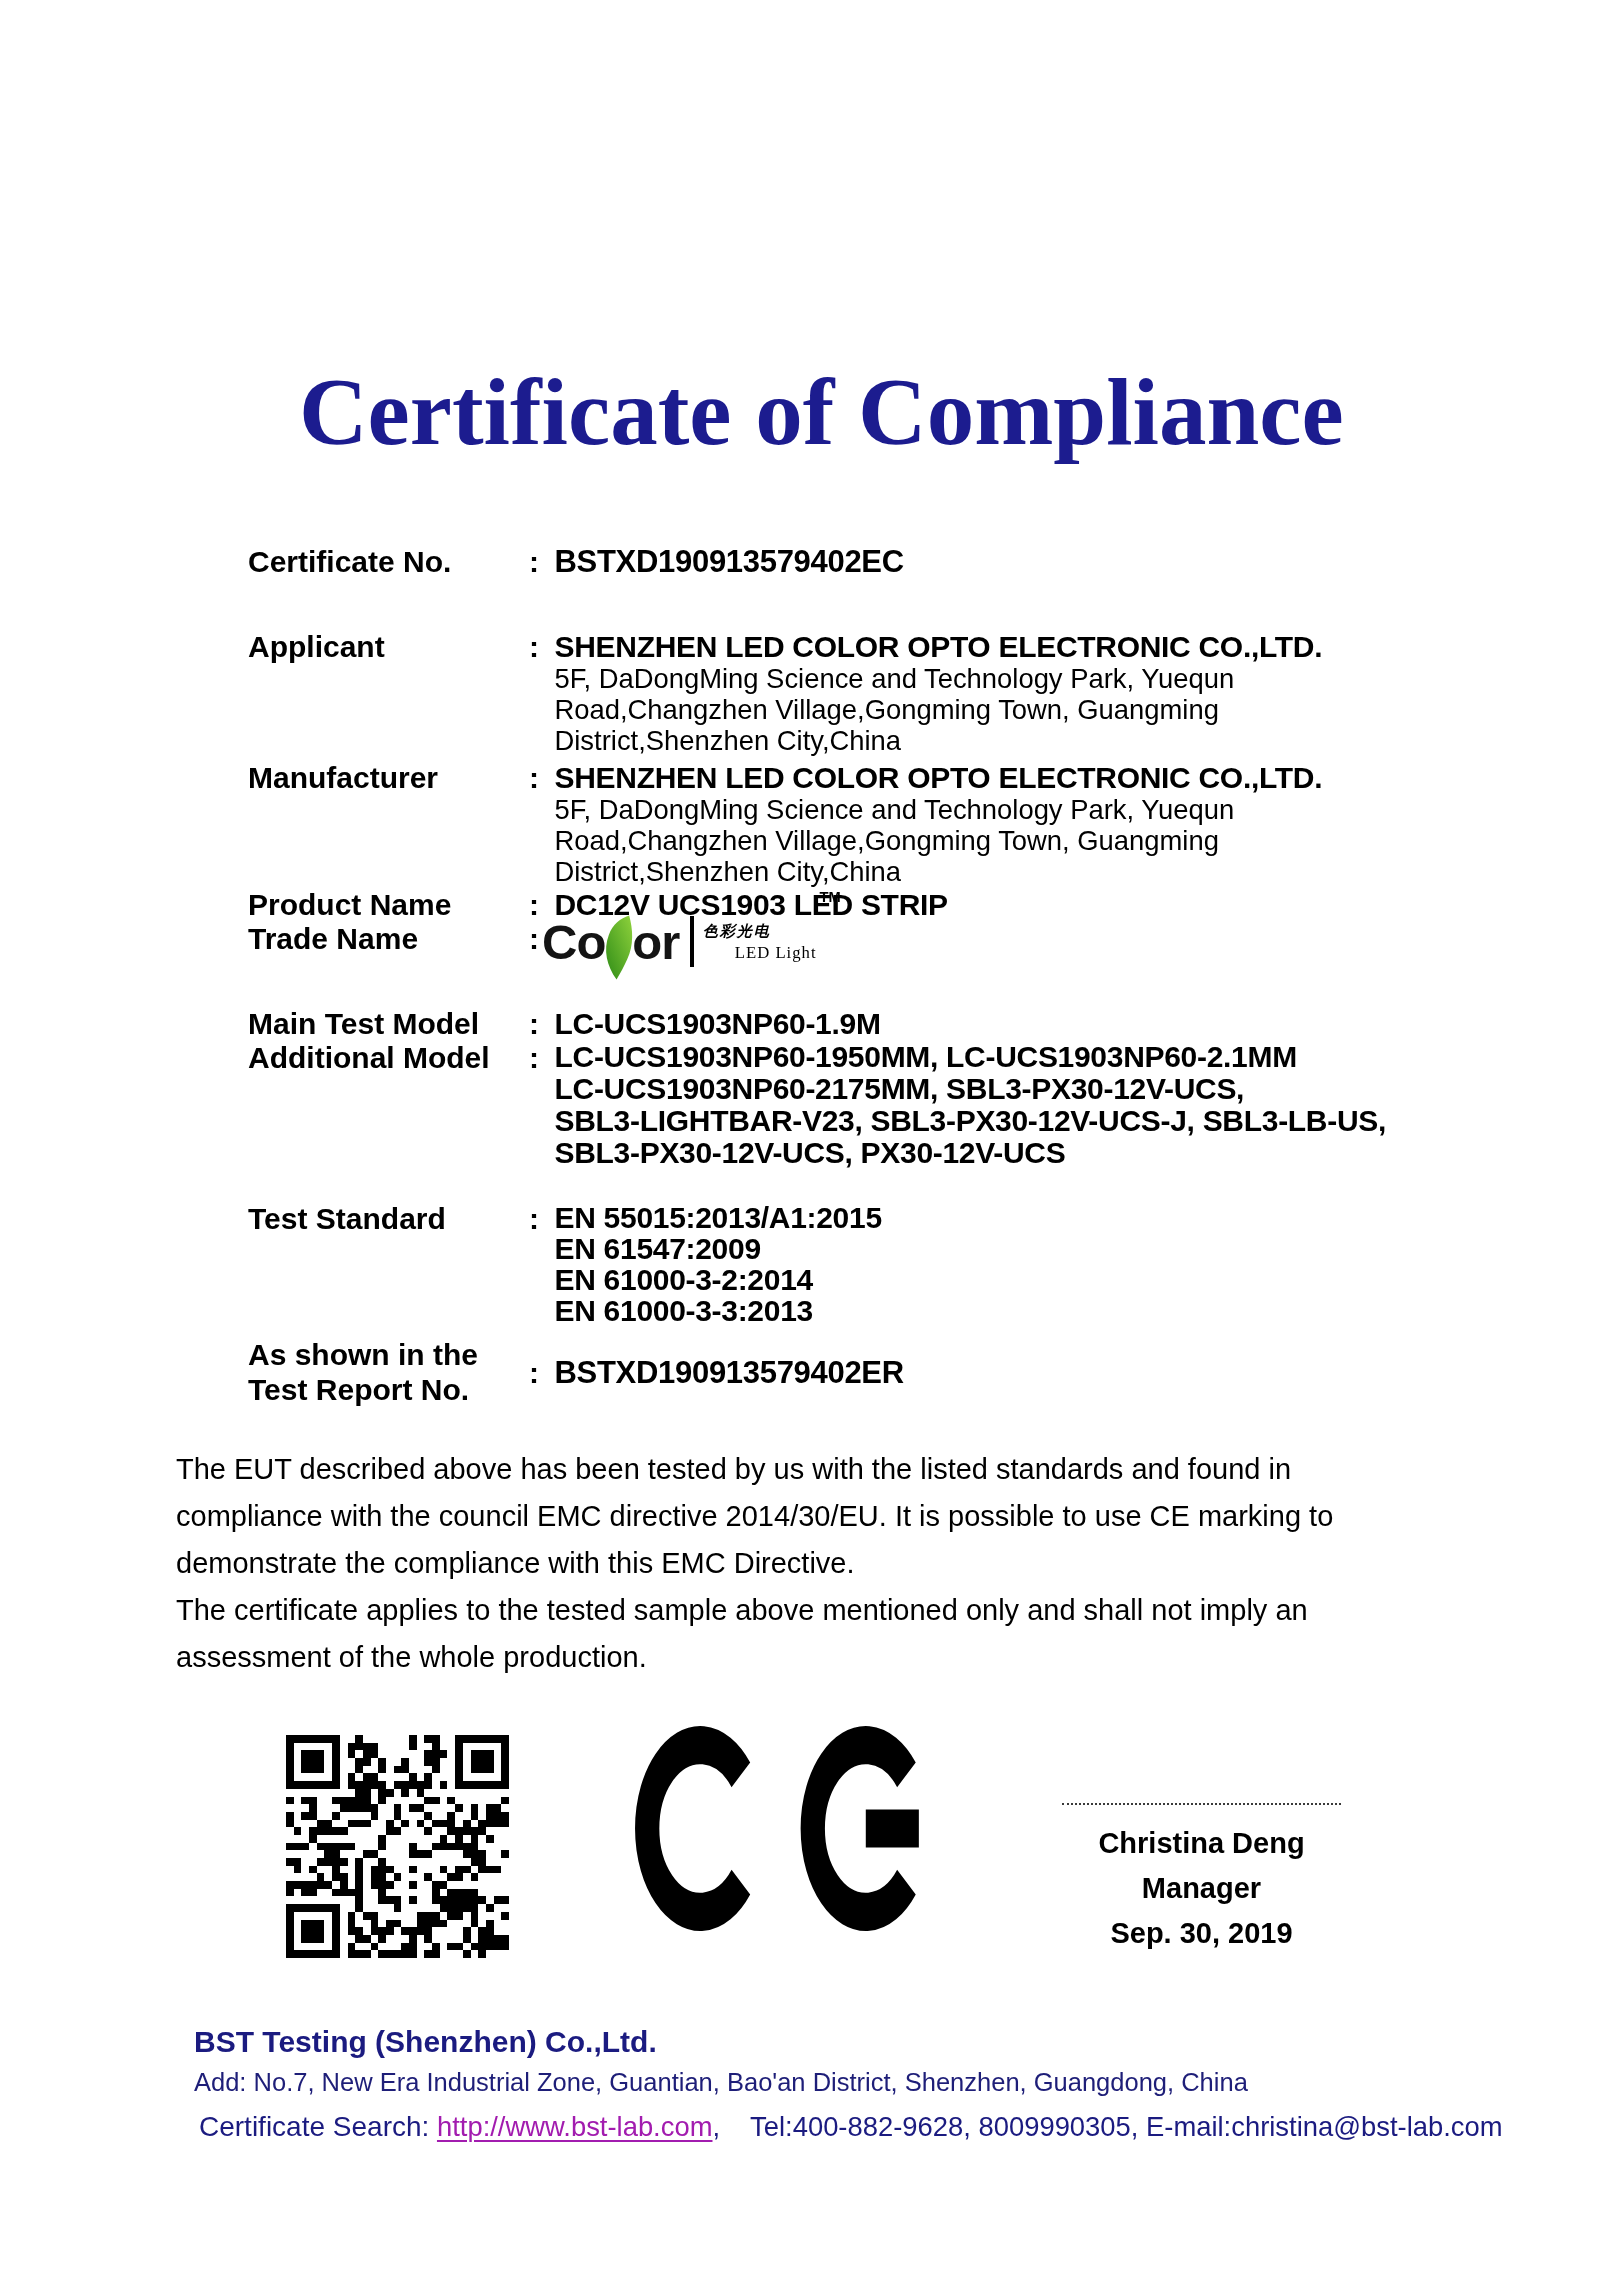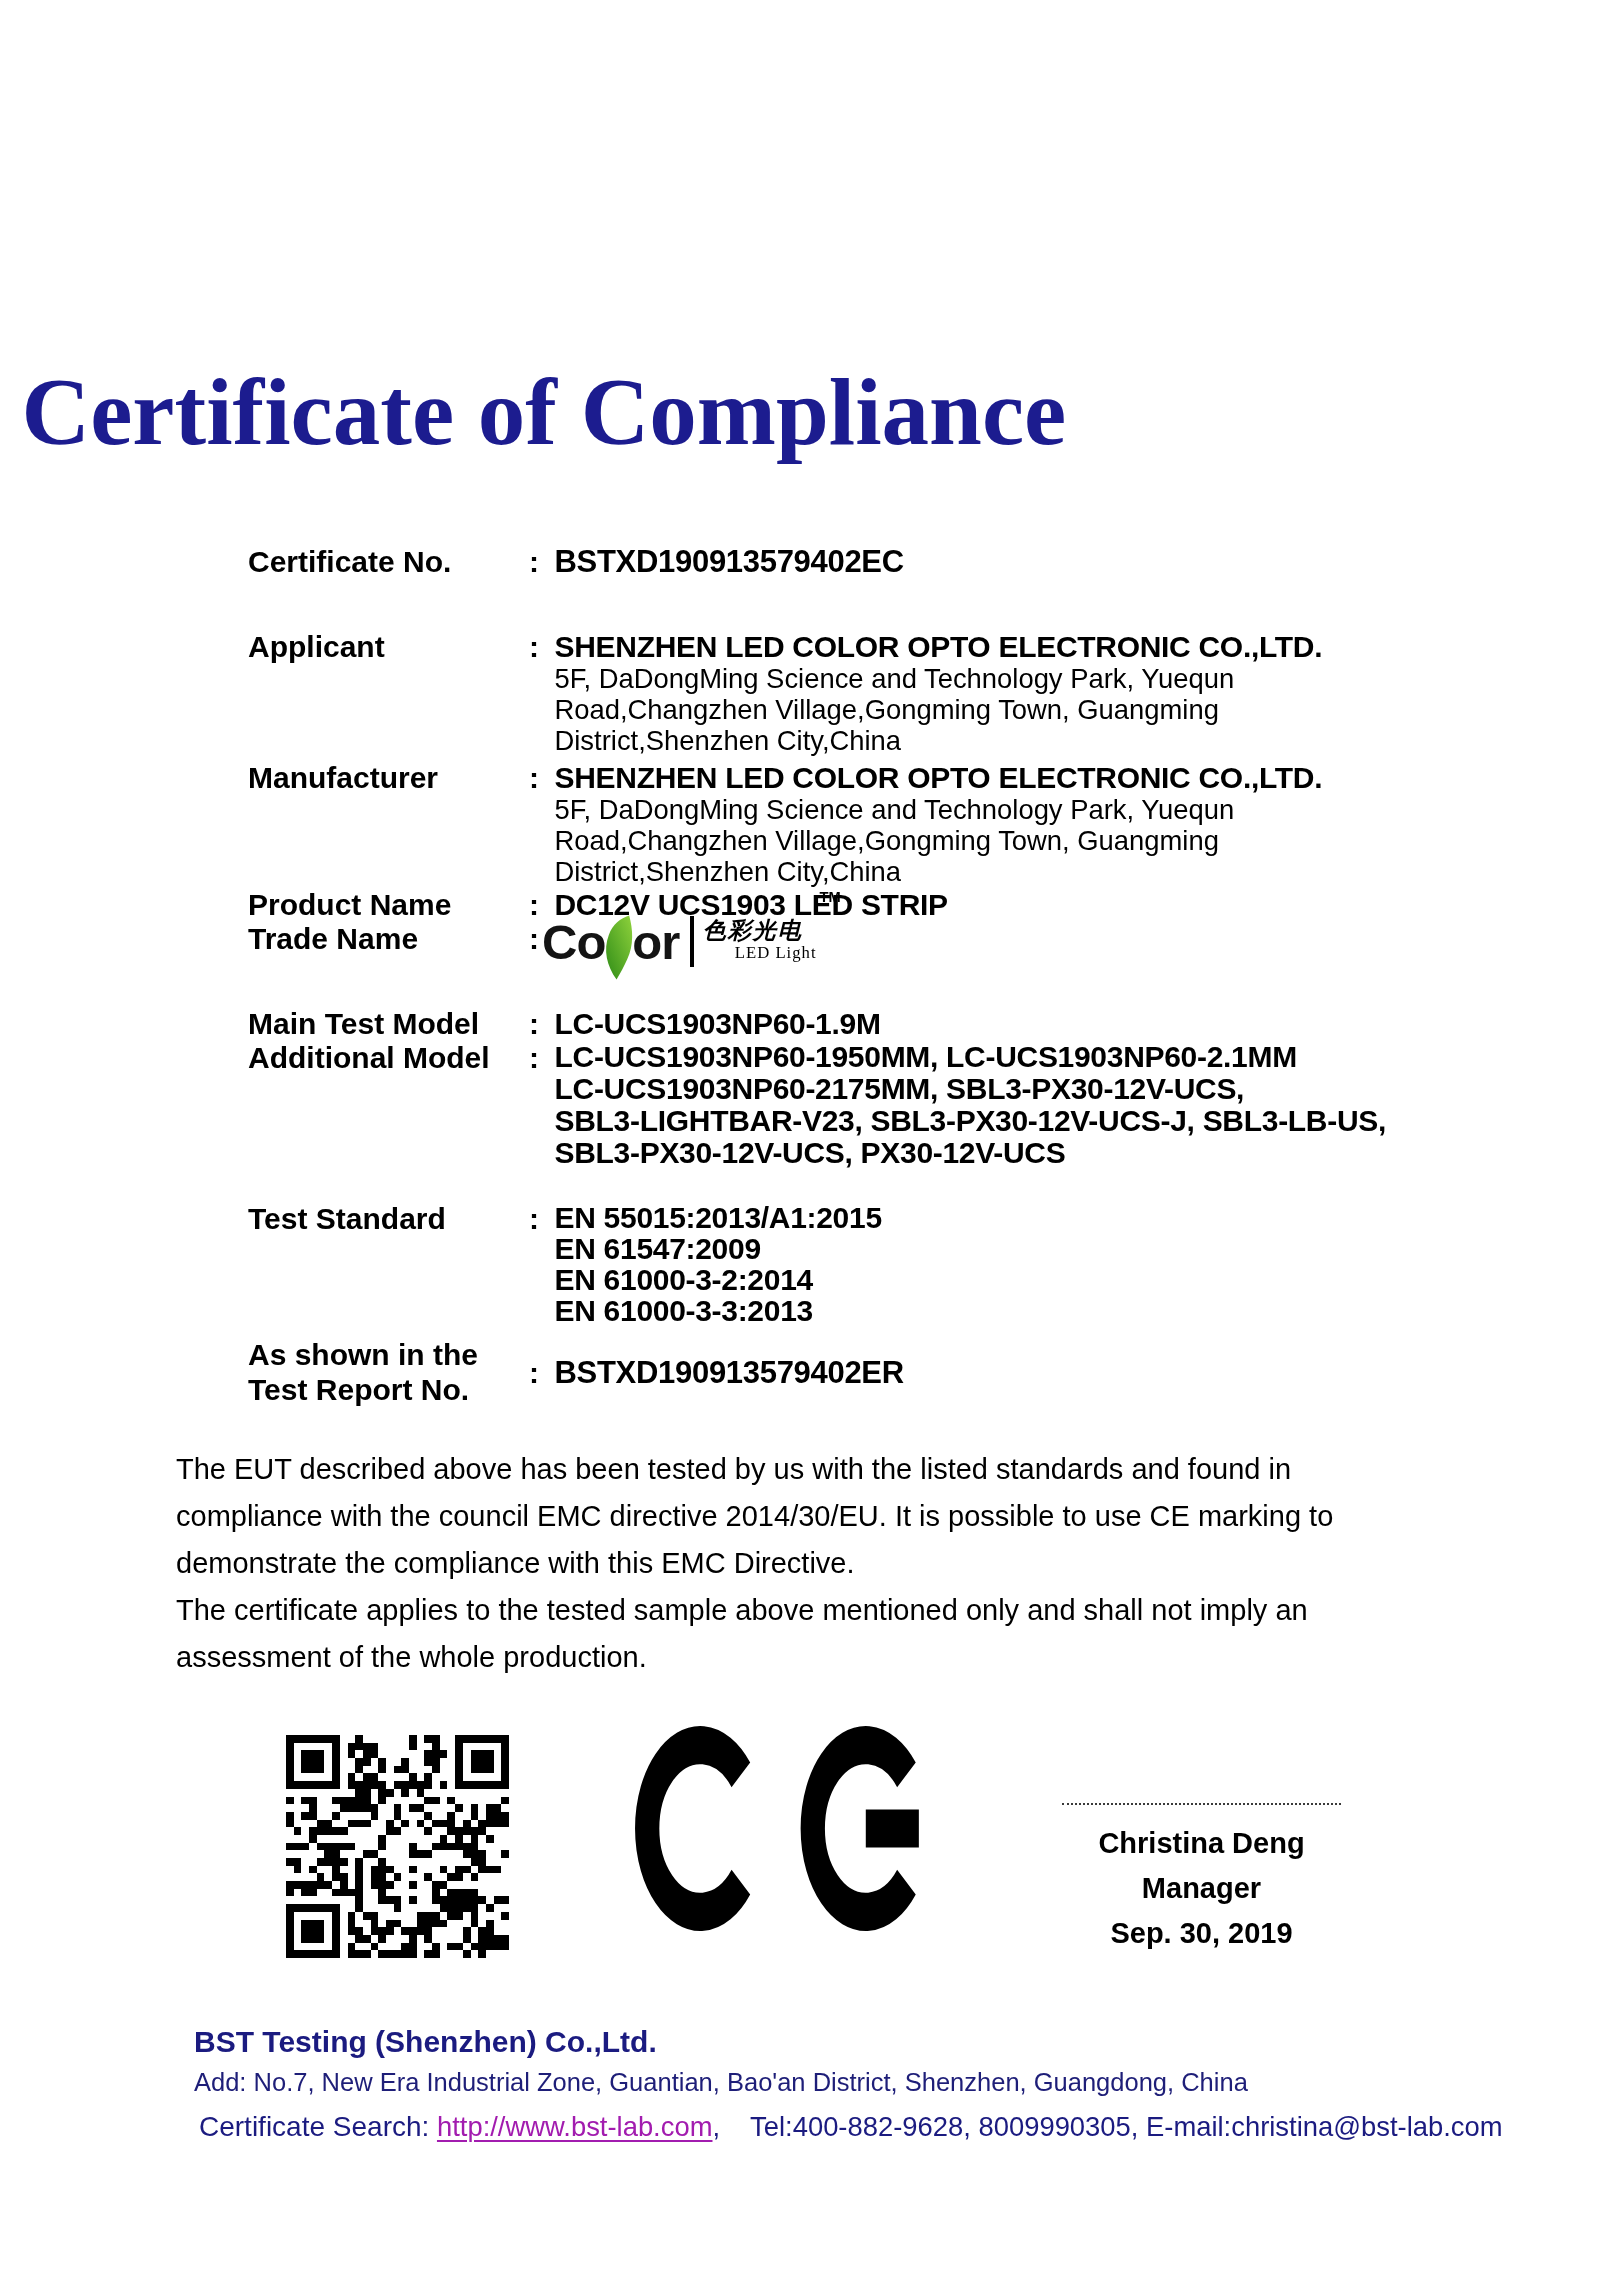--- a/index.html
+++ b/index.html
@@ -10,21 +10,21 @@
     background:#ffffff;
     font-family:"Liberation Sans", sans-serif;
     color:#000;
     overflow:hidden;
   }
   .abs{position:absolute;}
   
   .title{
     left:0;right:0;top:365px;
     margin:0;padding-left:21.6px;
-    text-align:left;
+    text-align:center;
     font-family:"Liberation Serif", serif;
     font-weight:700;
     font-size:95px;
     line-height:1;
     color:#1c1c8f;
     letter-spacing:0px;
   }
   
   .row{
     position:absolute;
@@ -51,21 +51,21 @@
   .sline{line-height:31px;}
   
   .logo{
     position:absolute;left:542px;top:904px;height:76px;
     display:flex;align-items:center;
   }
   .logo-word{font-weight:700;font-size:49px;line-height:49px;letter-spacing:-1px;color:#141414;}
   .leaf-wrap{width:31px;height:65px;margin:0 -2px;align-self:flex-end;}
   .logo-bar{width:3.9px;height:51px;background:#000;margin:0 8.8px 2px 10.8px;}
   .logo-col{display:flex;flex-direction:column;justify-content:flex-end;padding-bottom:2px;}
-  .logo-cn{font-size:23px;line-height:23.5px;letter-spacing:2px;font-style:italic;font-weight:700;}
+  .logo-cn{font-size:15px;line-height:23.5px;letter-spacing:2px;font-style:italic;font-weight:700;}
   .logo-led{font-family:"Liberation Serif", serif;font-size:16.7px;line-height:19.6px;letter-spacing:1px;margin-left:32px;}
   .logo-tm{font-size:14.7px;font-weight:700;position:relative;top:-45px;margin-left:2.9px;}
   
   .body-text{
     position:absolute;left:176px;top:1446px;width:1259px;
     font-size:29px;line-height:47px;
   }
   .body-text p{margin:0;}
   
   .qr{position:absolute;left:286px;top:1735px;width:223px;height:223px;}

